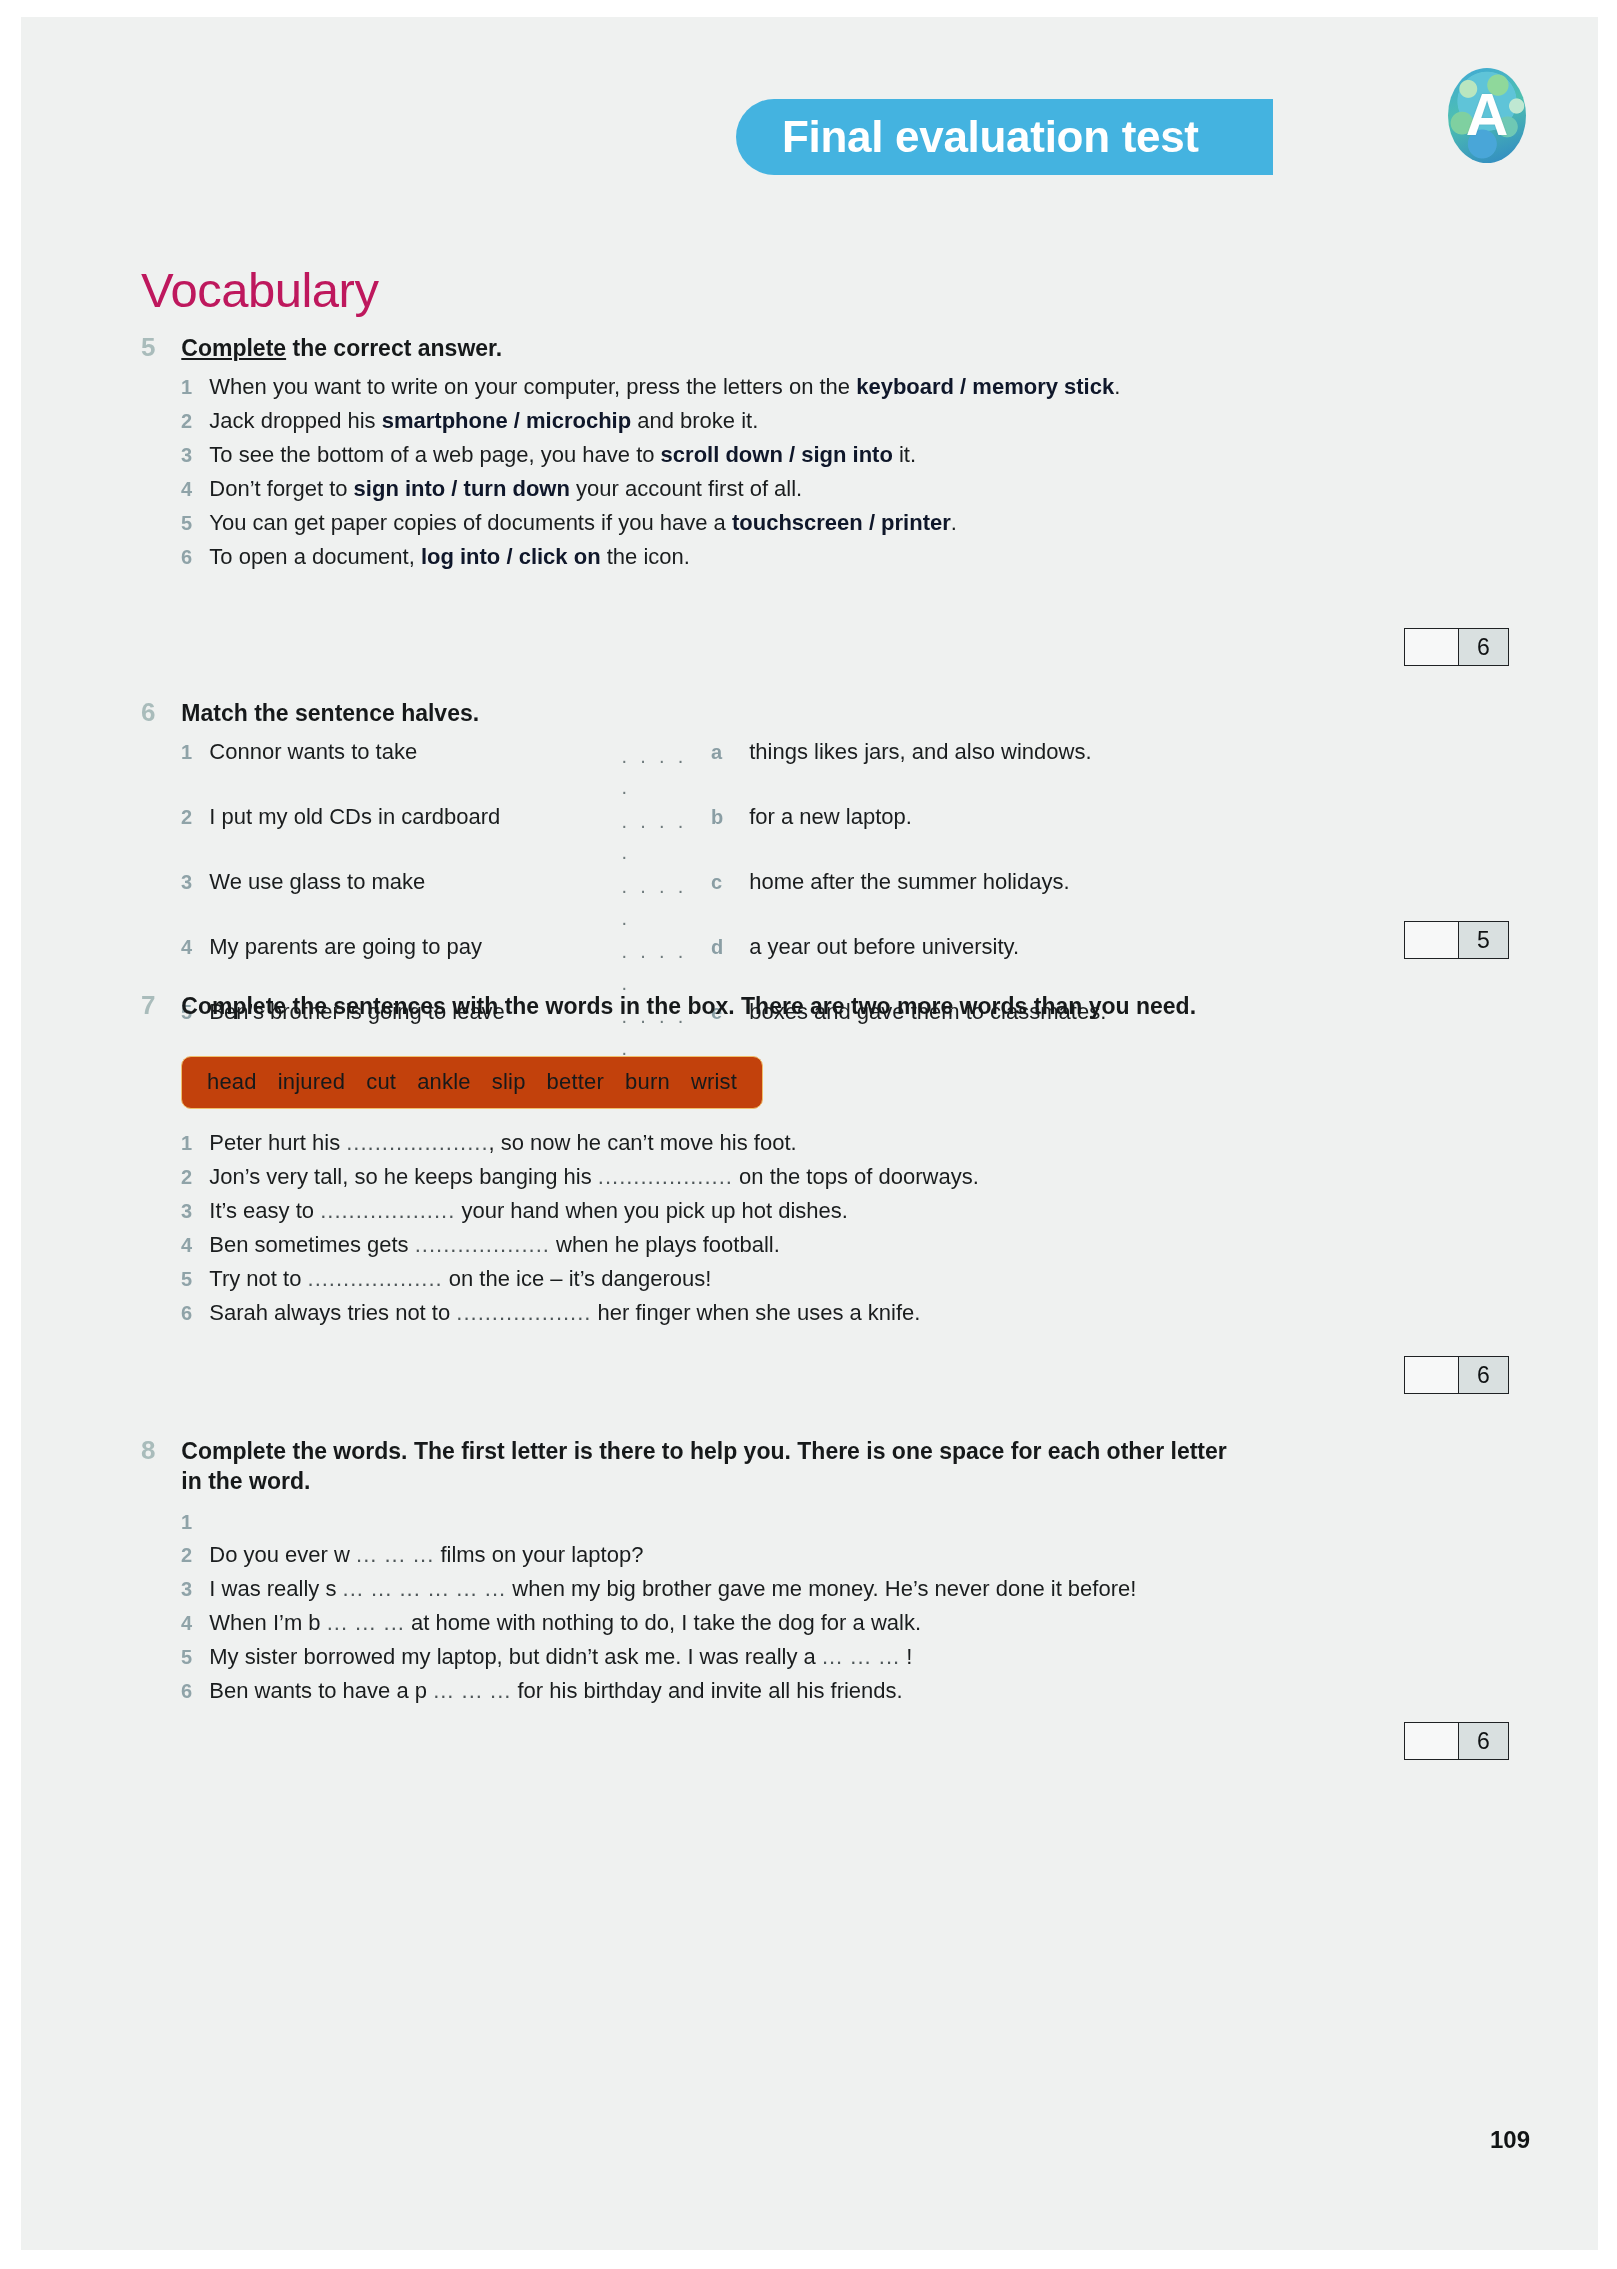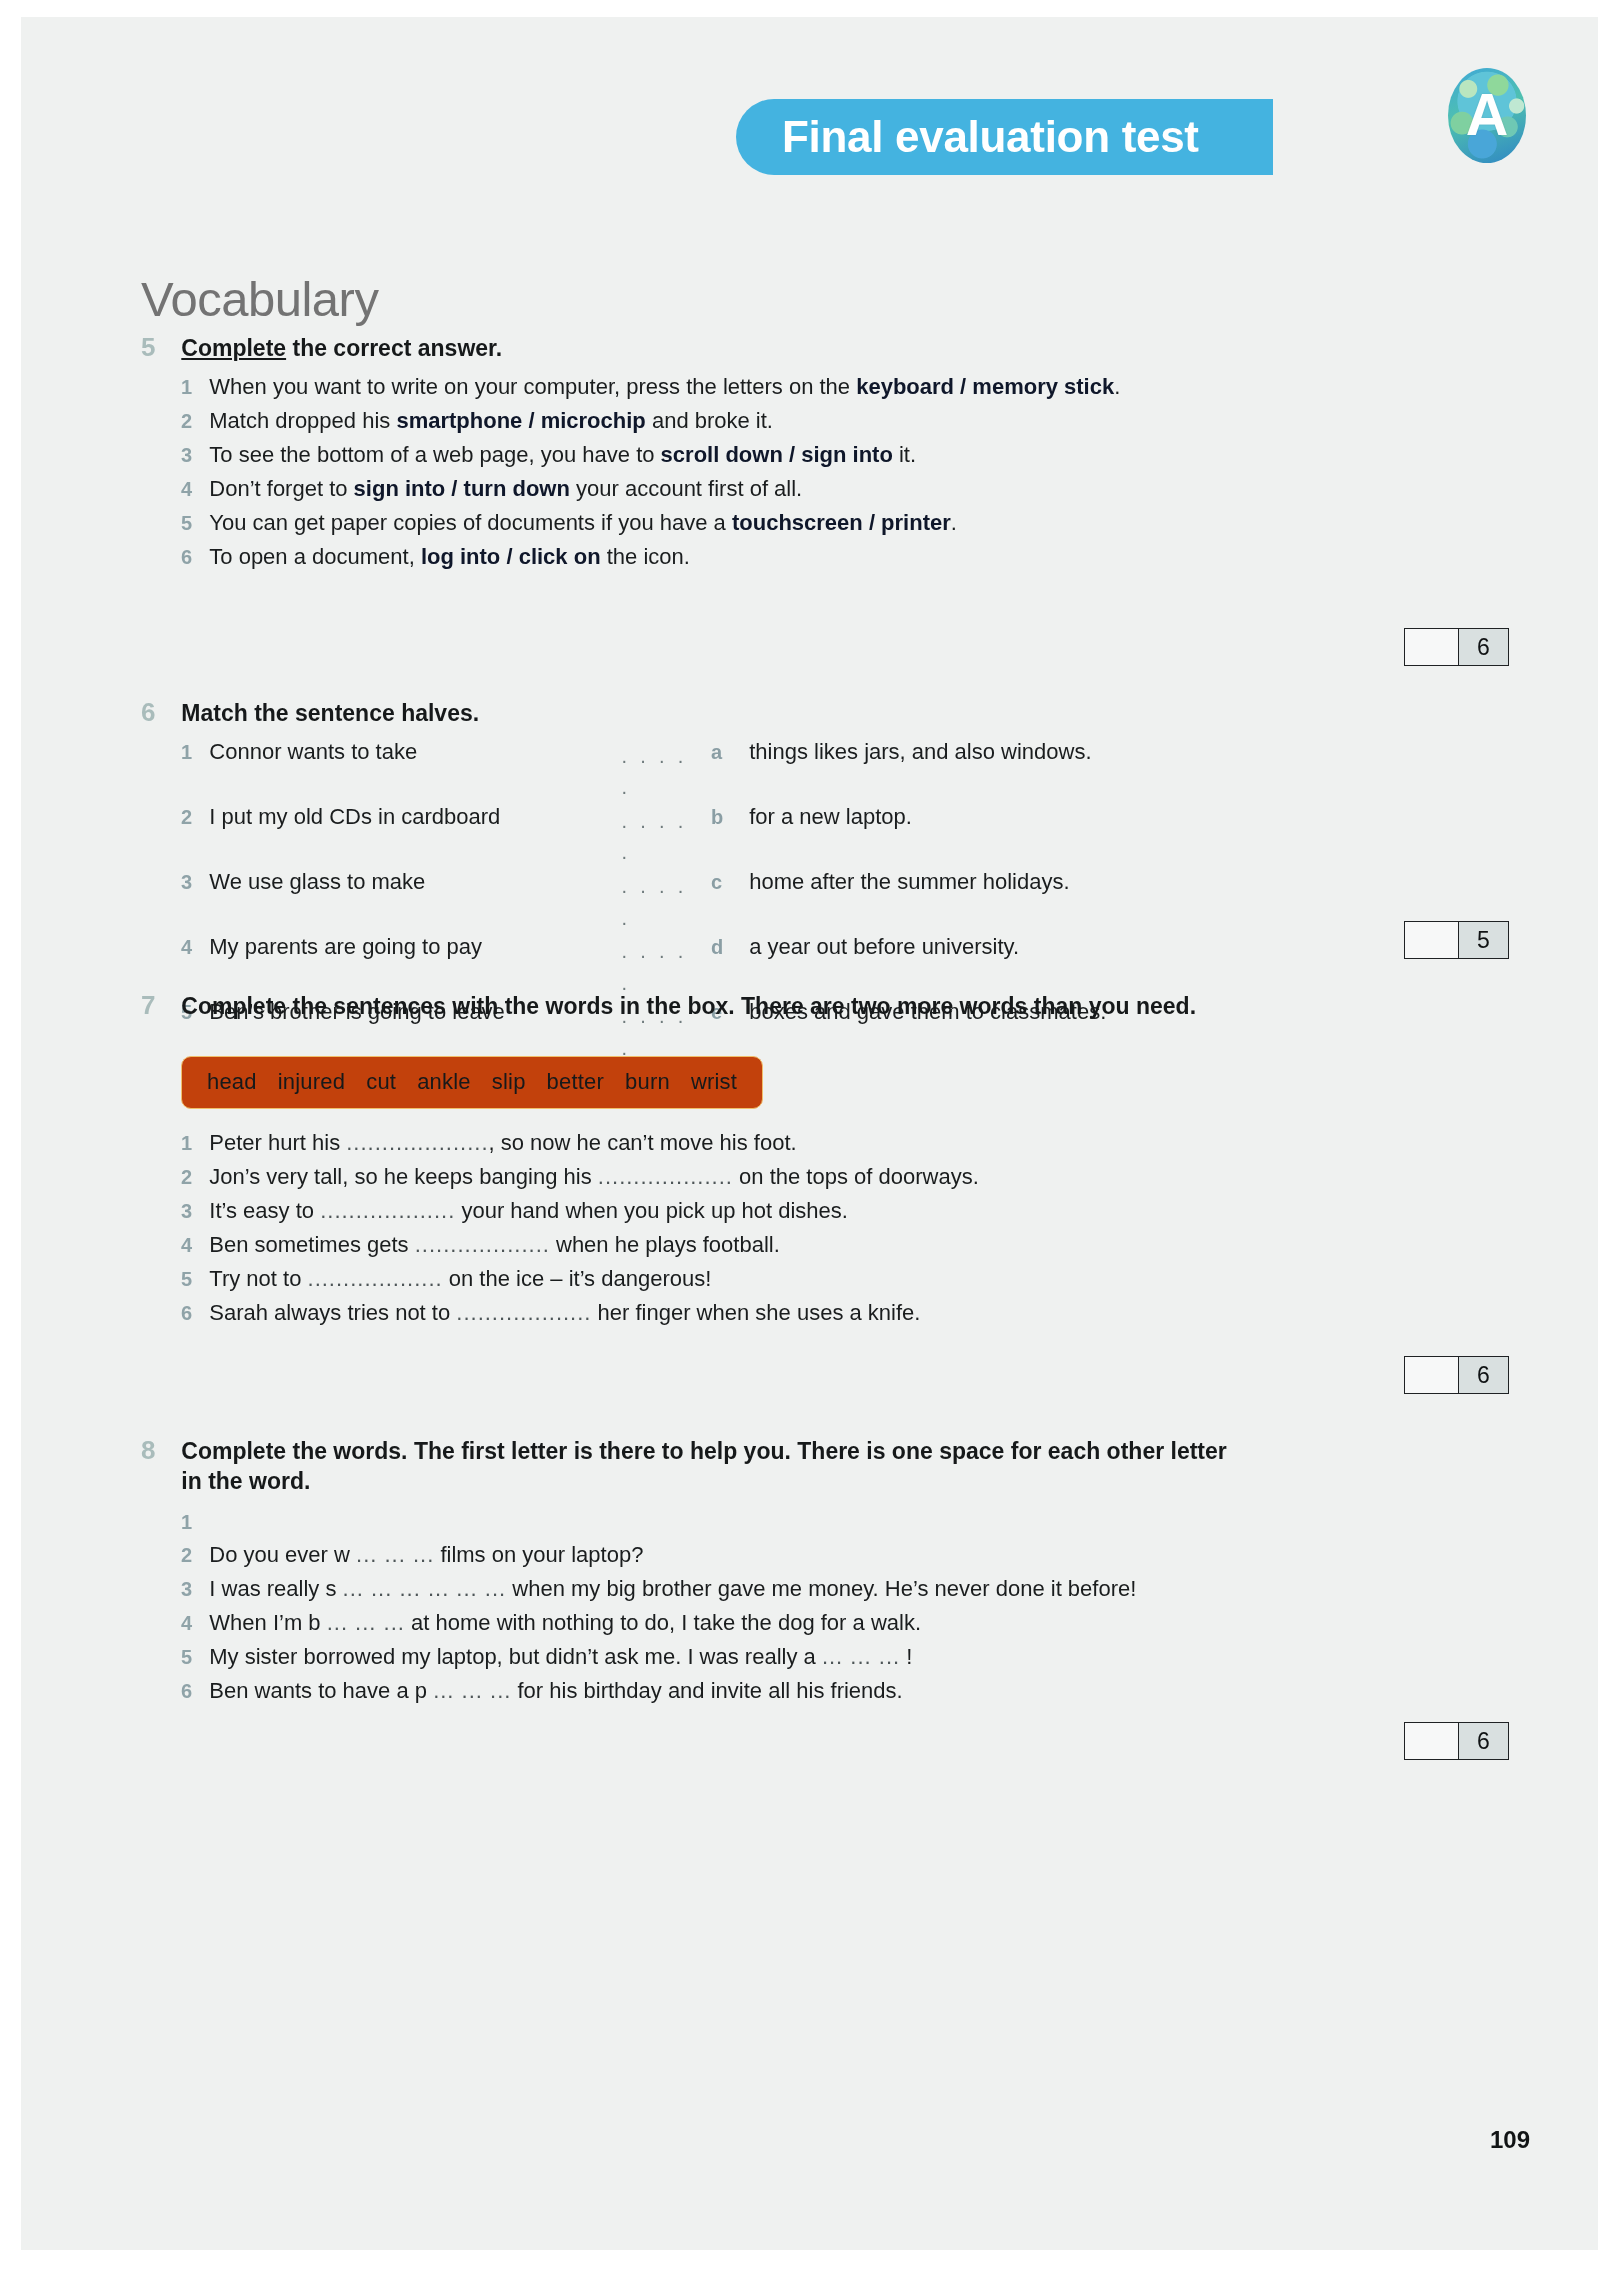--- a/index.html
+++ b/index.html
@@ -77,24 +77,24 @@
     font-size: 59px;
     font-weight: bold;
     line-height: 1;
     text-shadow: 0 0 1.9px rgba(0,0,0,.12);
   }
 
   
   .section-heading {
     position: absolute;
     left: 120px;
-    top: 254px;
+    top: 245px;
     font-size: 49px;
     font-weight: normal;
-    color: #737373;
+    color: #be185d;
     letter-spacing: -0.5px;
   }
 
   
   .exercise {
     position: absolute;
     left: 120px;
     width: 1360px;
   }
   .ex-head {
@@ -249,21 +249,21 @@
       <div class="ex-num">5</div>
       <div class="ex-title"><span class="u">Complete</span><span> the correct answer.</span></div>
     </div>
     <div class="items">
       <div class="item">
         <span class="item-num">1</span>
         <span class="item-text"><span>When you want to write on your computer, press the letters on the </span><b>keyboard / memory stick</b><span>.</span></span>
       </div>
       <div class="item">
         <span class="item-num">2</span>
-        <span class="item-text"><span>Match dropped his </span><b>smartphone / microchip</b><span> and broke it.</span></span>
+        <span class="item-text"><span>Jack dropped his </span><b>smartphone / microchip</b><span> and broke it.</span></span>
       </div>
       <div class="item">
         <span class="item-num">3</span>
         <span class="item-text"><span>To see the bottom of a web page, you have to </span><b>scroll down / sign into</b><span> it.</span></span>
       </div>
       <div class="item">
         <span class="item-num">4</span>
         <span class="item-text"><span>Don’t forget to </span><b>sign into / turn down</b><span> your account first of all.</span></span>
       </div>
       <div class="item">

